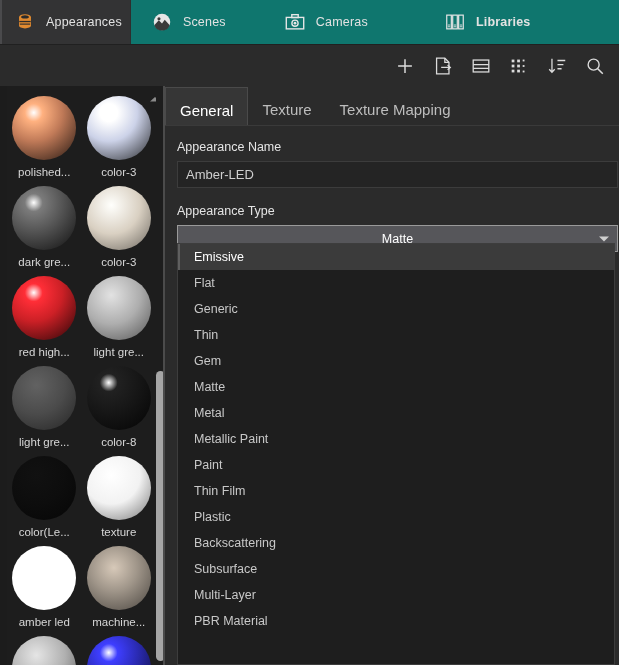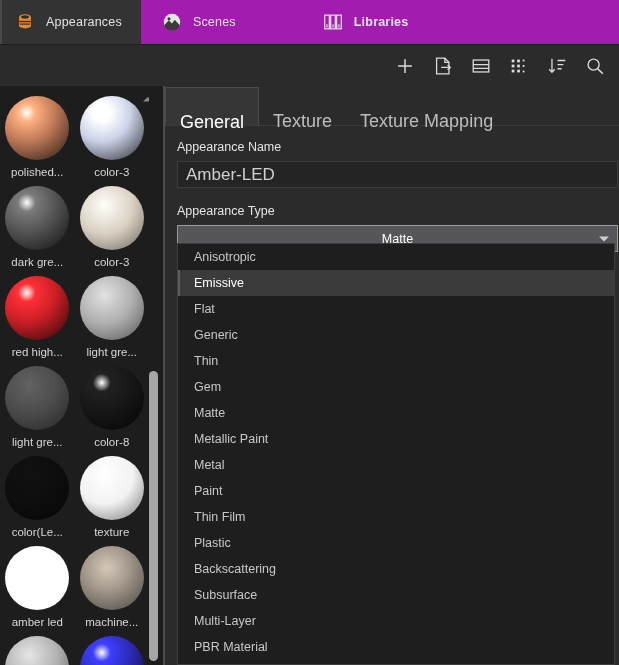--- a/index.html
+++ b/index.html
@@ -13,55 +13,55 @@
   #app { position: relative; width: 619px; height: 665px; }
 
   
   .tabbar {
     position: absolute; left: 0; top: 0; width: 619px; height: 44px;
     background: #1b1b1b;
     display: flex; align-items: stretch;
   }
   .apptab {
     display: flex; align-items: center; gap: 10px;
-    padding: 0 18px 0 14px;
+    padding: 0 8px 0 14px;
     height: 44px;
     cursor: default;
     position: relative;
   }
   .apptab.active {
     background: #333334;
   }
   .apptab.active::before{
     content:""; position:absolute; left:0; top:0; bottom:0; width:2px; background:#4a4a4c;
   }
   .apptab .tlabel { font-size: 12.5px; color: #e2e2e2; letter-spacing: .2px; }
   .tabgroup {
     display: flex; align-items: stretch; flex: 1;
-    background: #a21caf;
+    background: #0f766e;
     border-left: 1px solid #2e2e2e;
   }
   .tabgroup .apptab { flex: 0 0 auto; }
 
   
   .ic { width: 22px; height: 22px; display: block; }
 
   
   .toolbar {
     position: absolute; left: 0; top: 44px; width: 619px; height: 42px;
     background: #2b2b2b;
     border-top: 1px solid #202020;
     display: flex; align-items: center; justify-content: flex-end;
     padding-right: 12px; gap: 14px;
   }
   .tbtn { width: 24px; height: 24px; display: flex; align-items:center; justify-content:center; cursor: default; }
 
   
   .leftpanel {
-    position: absolute; left: 0; top: 86px; width: 163px; bottom: 0;
+    position: absolute; left: 7px; top: 86px; width: 163px; bottom: 0;
     background: #1d1d1d;
     overflow: hidden;
   }
   .scrollup {
     position: absolute; right: 8px; top: 4px; width: 14px; height: 10px;
   }
   .grid {
     position: absolute; left: 0; top: 10px; right: 14px;
     display: grid; grid-template-columns: 1fr 1fr;
     row-gap: 8px;
@@ -94,37 +94,37 @@
     position: absolute; left: 165px; top: 86px; right: 0; bottom: 0;
     background: #2b2b2b;
   }
   .subtabs {
     position: relative; height: 40px;
     display: flex; align-items: flex-end;
     background: #2b2b2b;
     border-bottom: 1px solid #3a3a3a;
   }
   .subtab {
-    padding: 15px 14px; height: 38px; line-height: 38px;
-    font-size: 18px; color: #bdbdbd; cursor: default;
+    padding: 4px 14px; height: 38px; line-height: 38px;
+    font-size: 15px; color: #bdbdbd; cursor: default;
   }
   .subtab.active {
     color: #ffffff;
     background: #363636;
     border-left: 1px solid #4a4a4a;
     border-right: 1px solid #4a4a4a;
     border-top: 1px solid #4a4a4a;
   }
   .form { padding: 14px 1px 0 12px; }
   .flabel { font-size: 12.5px; color: #e4e4e4; margin-bottom: 7px; }
   .finput {
     width: 100%; height: 27px;
     background: #242424;
     border: 1px solid #3c3c3c;
-    color: #cfcfcf; font-size: 17px;
+    color: #cfcfcf; font-size: 13px;
     padding: 0 8px; outline: none;
     font-family: "Liberation Sans", sans-serif;
   }
   .gap { height: 16px; }
   .combo {
     width: 100%; height: 27px;
     background: #56565a;
     border: 1px solid #9a9a9a;
     display: flex; align-items: center; justify-content: center;
     position: relative; cursor: default;
@@ -183,20 +183,31 @@
         <span class="icon">
           <svg class="ic" viewBox="0 0 24 24">
             <circle cx="12" cy="12" r="9" fill="#e6e6e6"></circle>
             <path d="M3.6 15.5 L8.5 10 L12 13.5 L15 9.5 L20.4 15.5 A9 9 0 0 1 3.6 15.5 Z" fill="#3a3a3a"></path>
             <circle cx="8.7" cy="8.4" r="1.7" fill="#3a3a3a"></circle>
           </svg>
         </span>
         <span class="tlabel">Scenes</span>
       </div>
 
+      <div class="apptab" style="padding-left:50px;">
+        <span class="icon">
+          <svg class="ic" viewBox="0 0 24 24">
+            <rect x="2.5" y="7" width="19" height="12.5" fill="none" stroke="#e6e6e6" stroke-width="1.5"></rect>
+            <rect x="8.5" y="4" width="7" height="3.2" fill="none" stroke="#e6e6e6" stroke-width="1.5"></rect>
+            <circle cx="12" cy="13.3" r="3.4" fill="none" stroke="#e6e6e6" stroke-width="1.5"></circle>
+            <circle cx="12" cy="13.3" r="1.5" fill="#e6e6e6"></circle>
+          </svg>
+        </span>
+        <span class="tlabel">Cameras</span>
+      </div>
 
       <div class="apptab" style="padding-left:68px;font-weight:bold;">
         <span class="icon">
           <svg class="ic" viewBox="0 0 24 24">
             <rect x="3" y="4.5" width="5" height="15" fill="none" stroke="#e6e6e6" stroke-width="1.3"></rect>
             <rect x="9.5" y="4.5" width="5" height="15" fill="none" stroke="#e6e6e6" stroke-width="1.3"></rect>
             <rect x="16" y="4.5" width="5" height="15" fill="none" stroke="#e6e6e6" stroke-width="1.3"></rect>
             <path d="M4.2 15.3 H6.8 M10.7 15.3 H13.3 M17.2 15.3 H19.8" stroke="#e6e6e6" stroke-width="1"></path>
             <path d="M4.2 17.2 H6.8 M10.7 17.2 H13.3 M17.2 17.2 H19.8" stroke="#e6e6e6" stroke-width="1"></path>
           </svg>
@@ -370,29 +381,28 @@
       <div class="gap"></div>
 
       <div class="flabel">Appearance Type</div>
       <div class="combo">
         <span class="cval">Matte</span>
         <span class="carrow"></span>
       </div>
     </div>
 
     <div class="dropdown" id="droplist">
-        <div class="ditem">Anisotropic</div>
         <div class="ditem sel">Emissive</div>
         <div class="ditem">Flat</div>
         <div class="ditem">Generic</div>
         <div class="ditem">Thin</div>
         <div class="ditem">Gem</div>
         <div class="ditem">Matte</div>
+        <div class="ditem">Metal</div>
         <div class="ditem">Metallic Paint</div>
-        <div class="ditem">Metal</div>
         <div class="ditem">Paint</div>
         <div class="ditem">Thin Film</div>
         <div class="ditem">Plastic</div>
         <div class="ditem">Backscattering</div>
         <div class="ditem">Subsurface</div>
         <div class="ditem">Multi-Layer</div>
         <div class="ditem">PBR Material</div>
       </div>
 
   </div>

